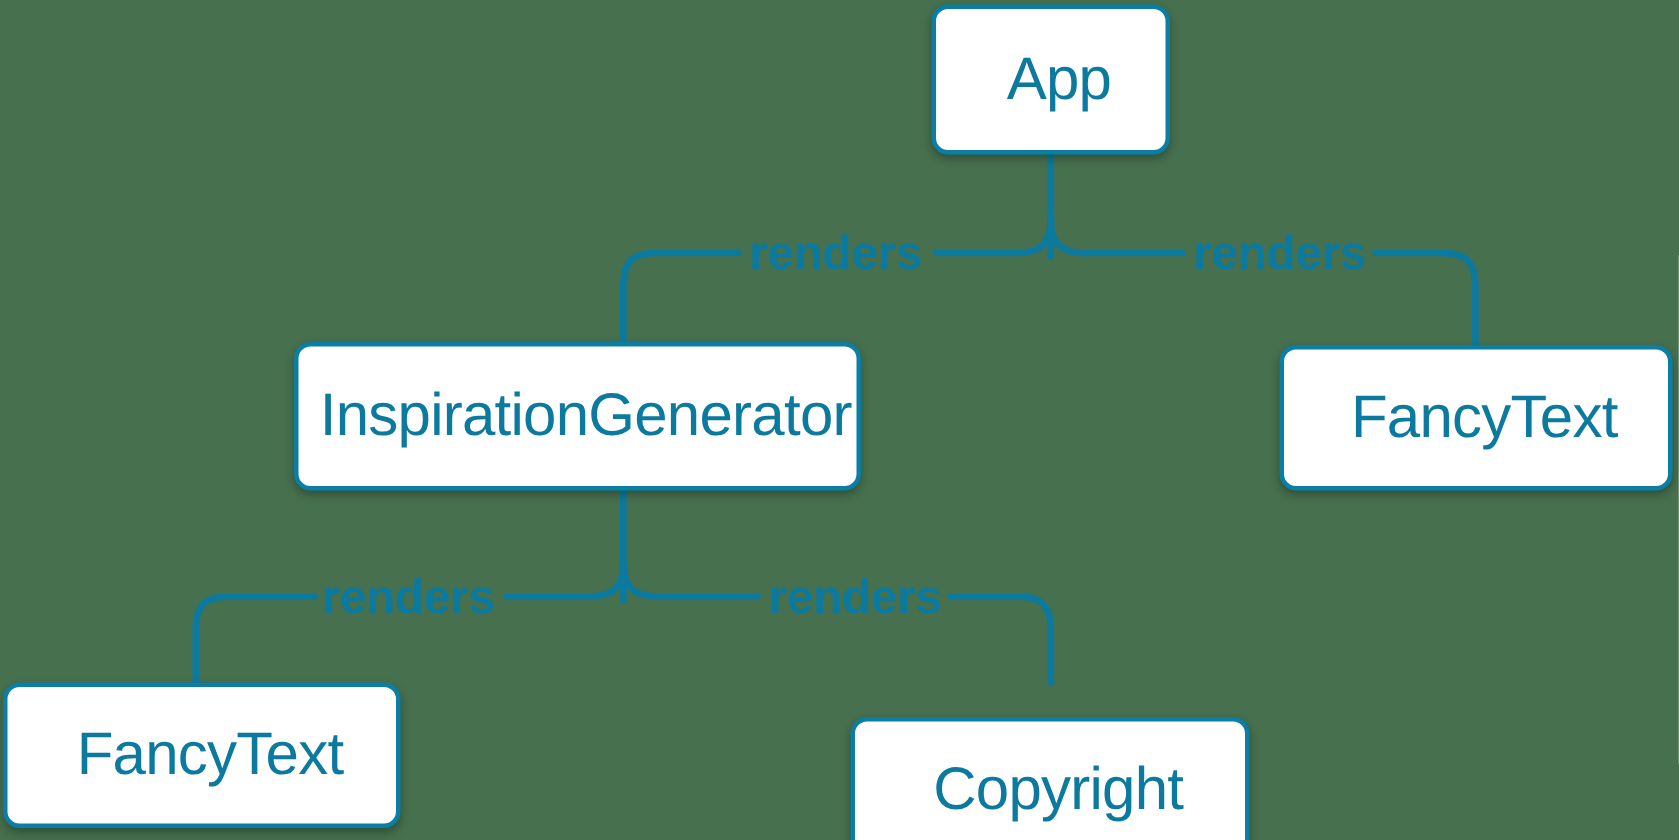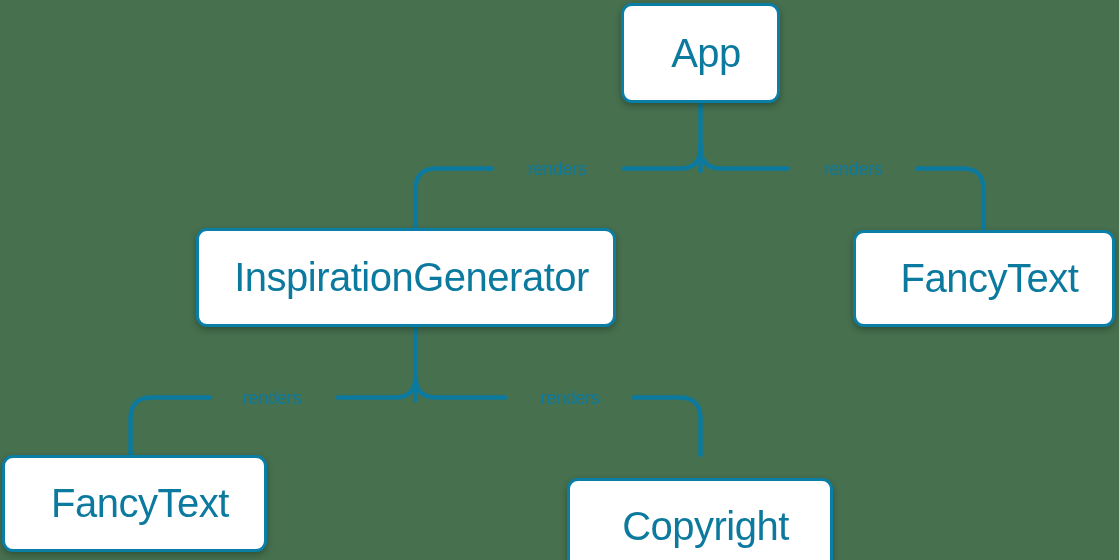--- a/index.html
+++ b/index.html
@@ -39,30 +39,30 @@
     padding-left: 11px;
   }
   .node .label {
     color: #0c7a9e;
     font-size: 40px;
     font-weight: 500;
     letter-spacing: -0.5px;
     white-space: nowrap;
   }
   .node-app   { left: 621px; top: 3px;   width: 159px; height: 100px; }
-  .node-ig    { left: 196px; top: 228px; width: 420px; height: 99px; align-items: center;  }
+  .node-ig    { left: 196px; top: 228px; width: 378px; height: 99px; align-items: center;  }
   .node-ft-r  { left: 853px; top: 230px; width: 262px; height: 97px;  }
   .node-ft-l  { left: 2px;   top: 455px; width: 265px; height: 97px;  }
   .node-copy  { left: 567px; top: 478px; width: 266px; height: 97px;  }
   .edge-label {
     position: absolute;
     transform: translate(-50%, -50%);
     color: #0c7a9e;
-    font-size: 18px;
-    font-weight: 400;
+    font-size: 32px;
+    font-weight: 700;
     letter-spacing: -0.3px;
     white-space: nowrap;
   }
   .edge-label-1 { left: 557px; top: 169px; }
   .edge-label-2 { left: 853px; top: 169px; }
   .edge-label-3 { left: 272px; top: 398px; }
   .edge-label-4 { left: 570px; top: 398px; }
 </style>
 </head>
 <body>

